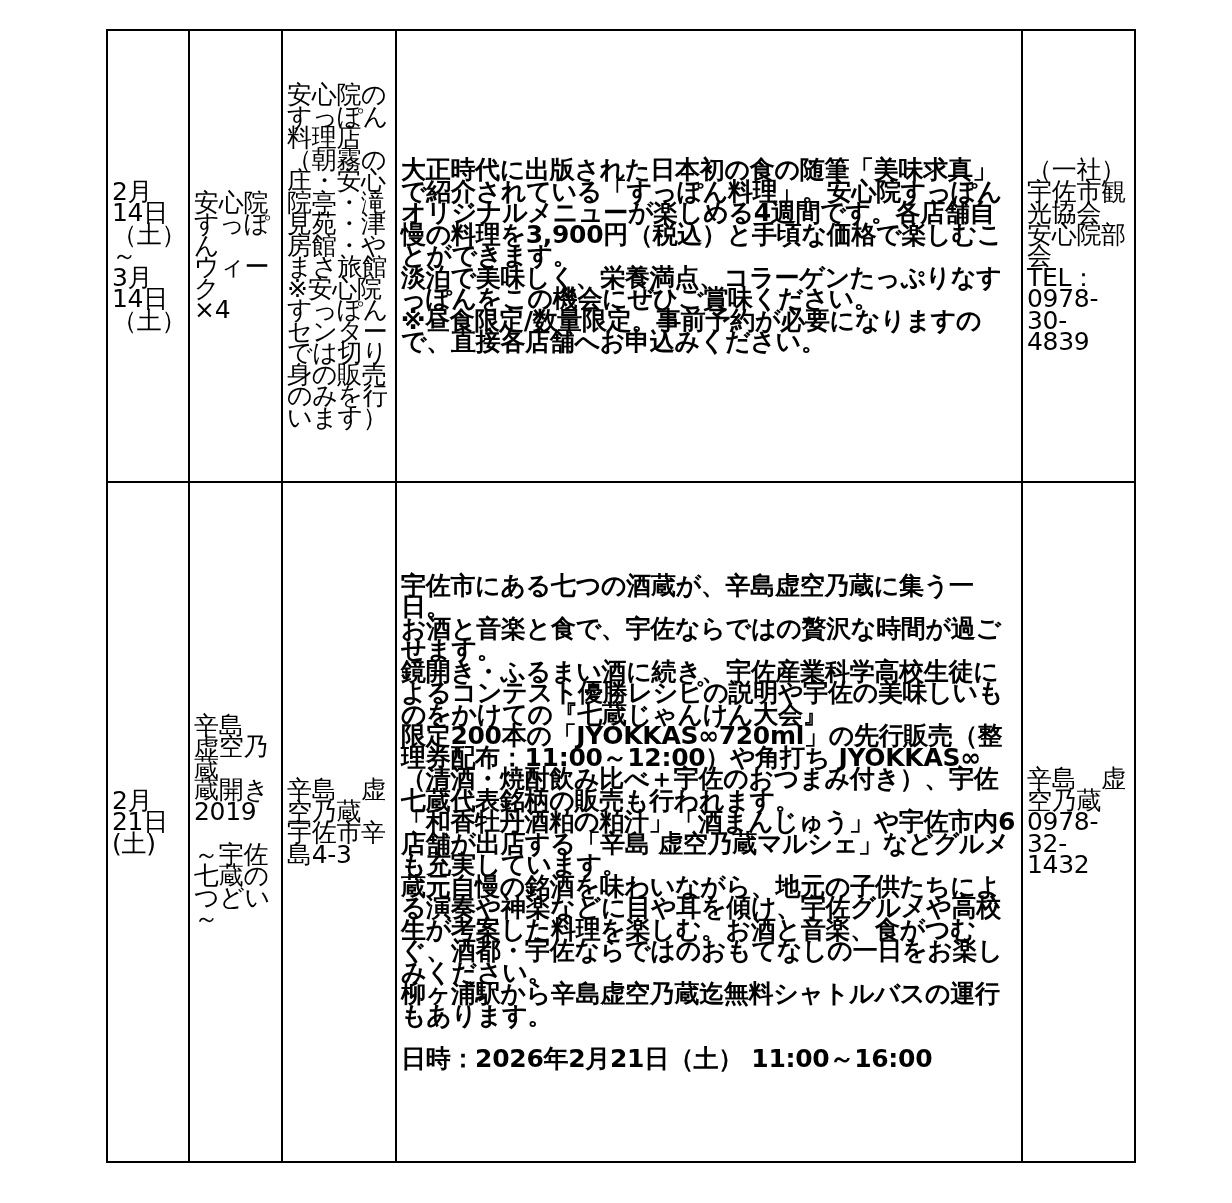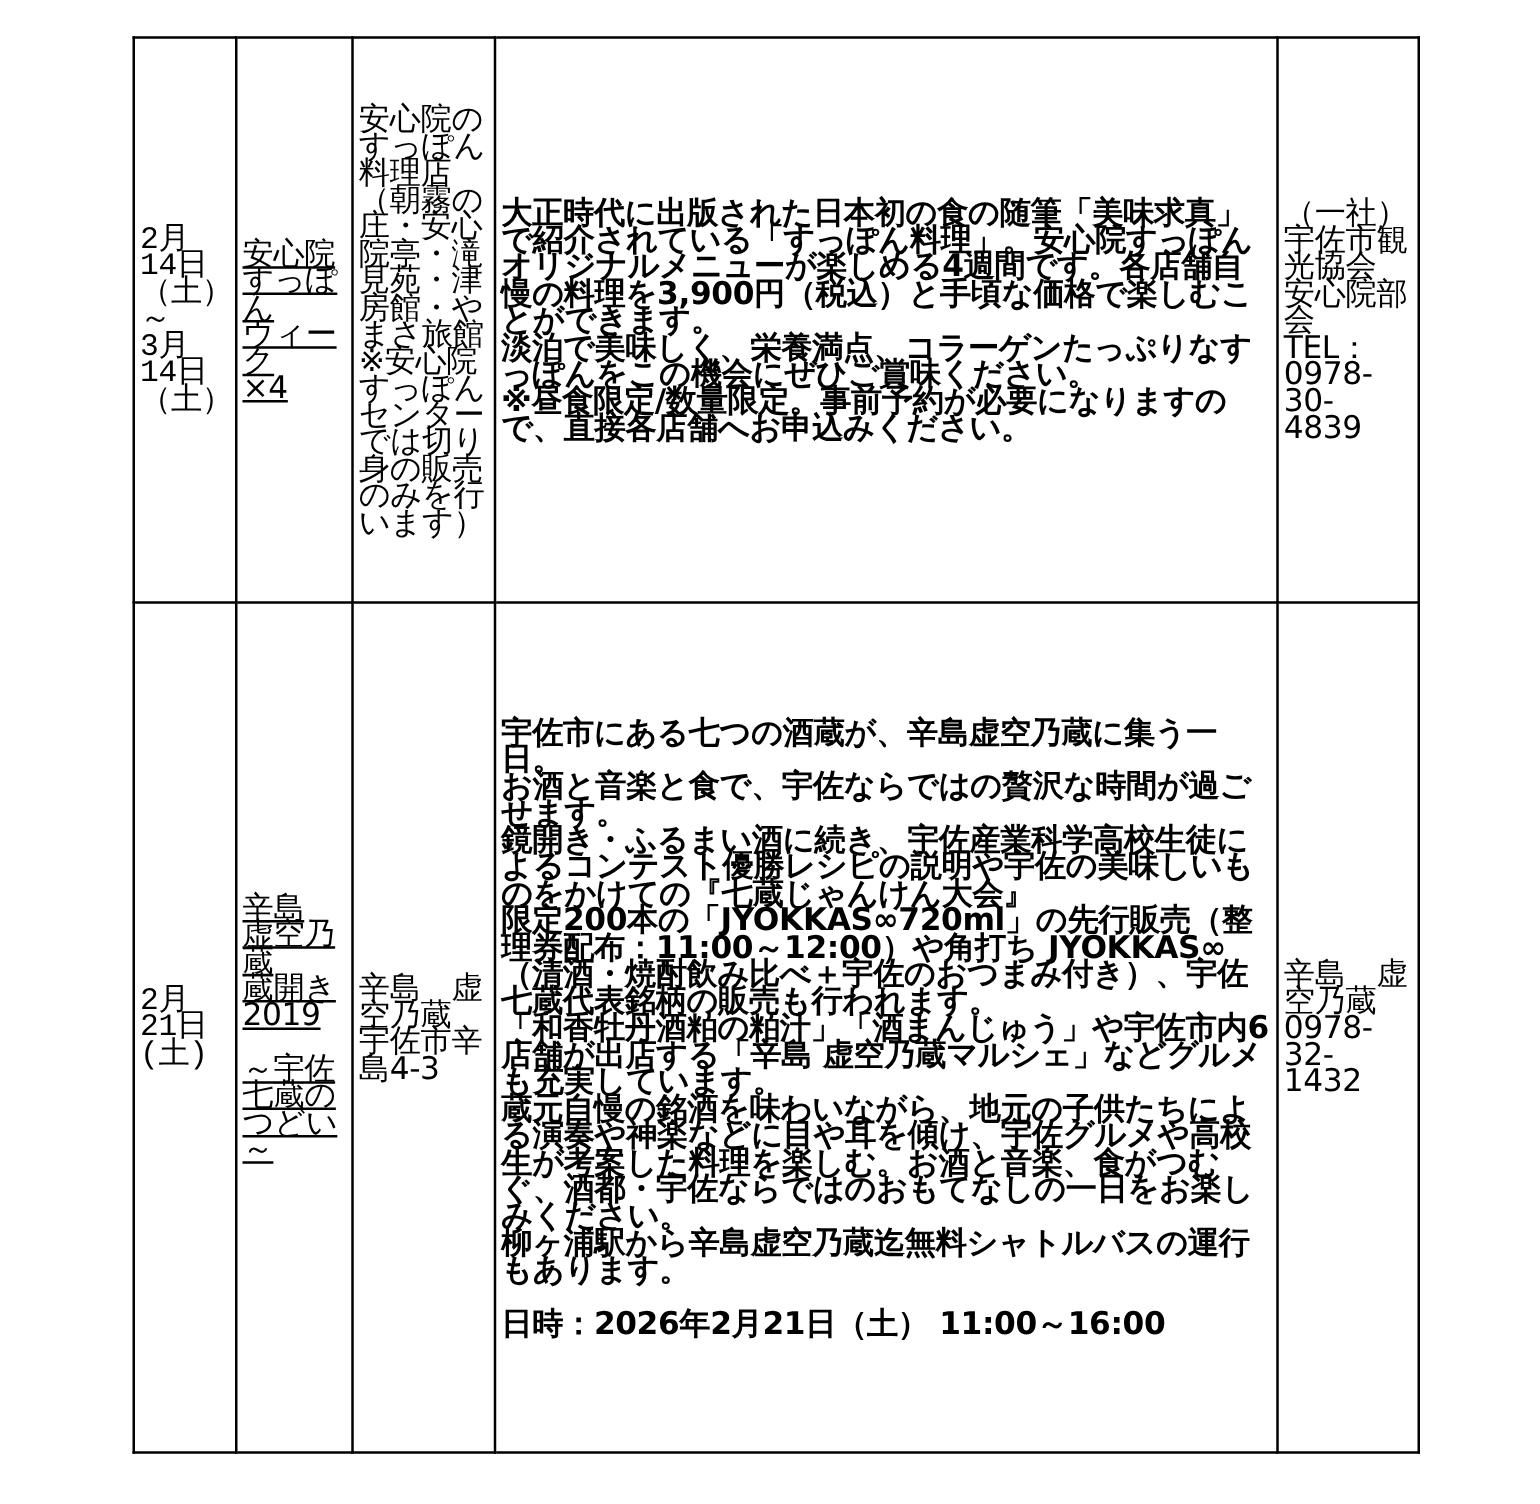--- a/index.html
+++ b/index.html
@@ -13,22 +13,22 @@
   table.events td {
     border: 2px solid #000;
     vertical-align: middle;
     padding: 0 4px;
     font-size: 25px;
     line-height: 21.5px;
     white-space: pre-wrap;
     word-break: break-all;
     letter-spacing: -0.3px;
   }
-  td.c-date { width: 72px; font-family: Liberation Mono, monospace; }
-  td.c-name { width: 83px; text-decoration: underline; }
+  td.c-date { width: 72px; }
+  td.c-name { width: 83px; }
   td.c-venue { width: 104px; }
   td.c-desc { width: 616px; padding-left: 7px; padding-right: 6px; font-weight: bold; }
   td.c-contact { width: 103px; }
   td.small { font-size: 16px; line-height: 20px; }
   tr.row1 { height: 452px; }
   tr.row2 { height: 680px; }
 </style>
 </head>
 <body>
 

